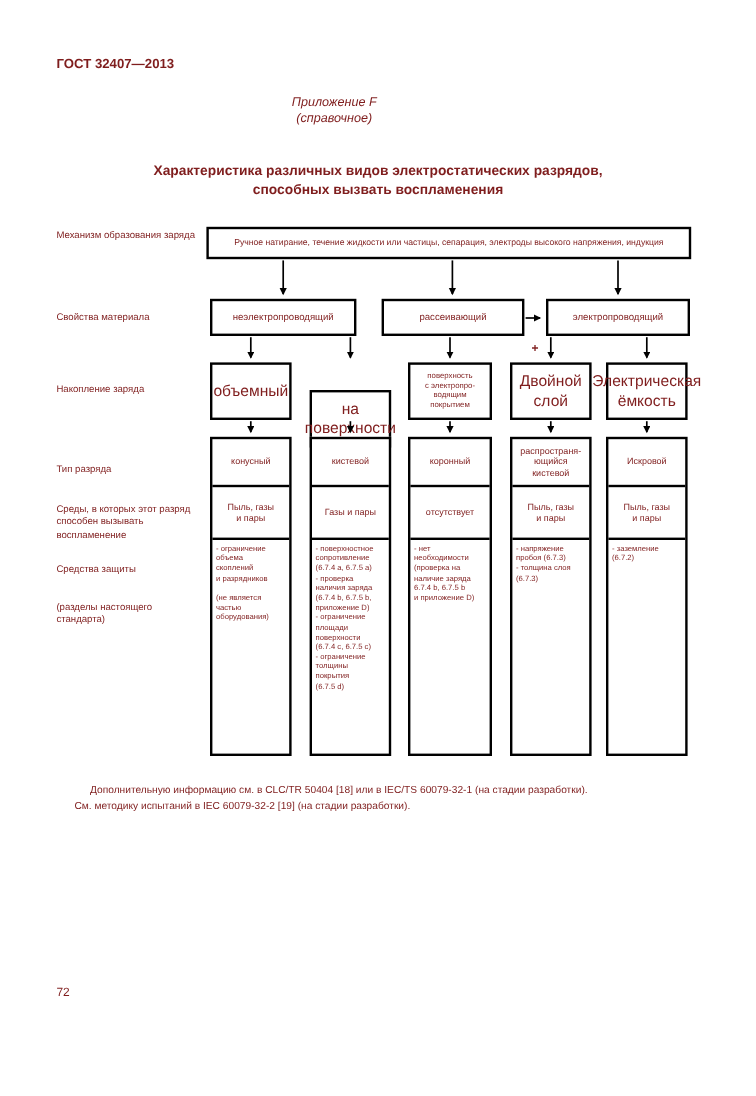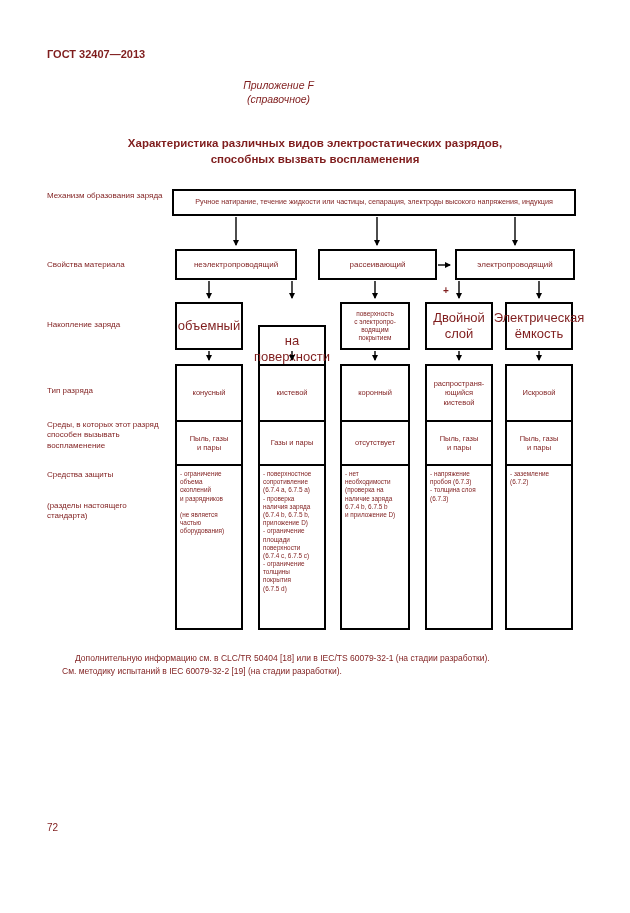--- a/index.html
+++ b/index.html
@@ -65,21 +65,21 @@
     position: absolute; top: 364px; height: 266px;
     border: 2px solid #000; box-sizing: border-box; background: #fff;
   }
   .col1 { left: 175px; width: 68px; }
   .col2 { left: 258px; width: 68px; }
   .col3 { left: 340px; width: 70px; }
   .col4 { left: 425px; width: 68px; }
   .col5 { left: 505px; width: 68px; }
   .cell { box-sizing: border-box; }
   .cell-discharge {
-    height: 56px; border-bottom: 2px solid #000;
+    height: 40px; border-bottom: 2px solid #000;
     display: flex; align-items: center; justify-content: center;
     text-align: center; font-size: 7.5px; line-height: 1.25; padding: 1px 2px;
   }
   .cell-media {
     height: 44px; border-bottom: 2px solid #000;
     display: flex; align-items: center; justify-content: center;
     text-align: center; font-size: 7.5px; line-height: 1.25; padding: 1px 2px;
   }
   .cell-protection {
     text-align: left; font-size: 6.4px; line-height: 1.28; padding: 4px 3px;

